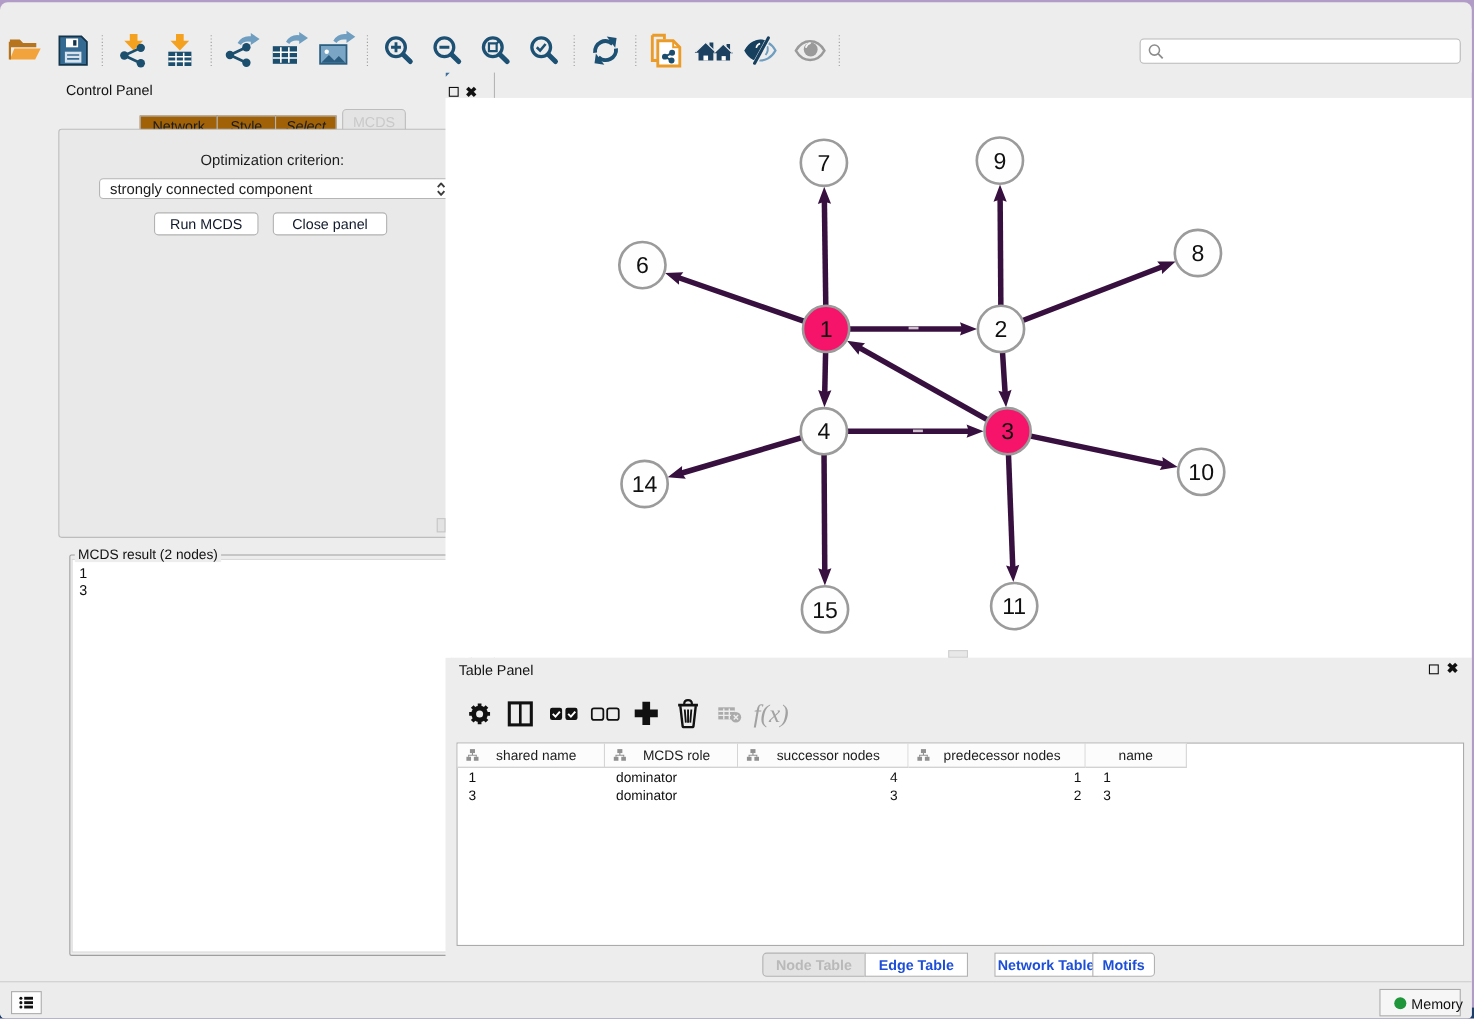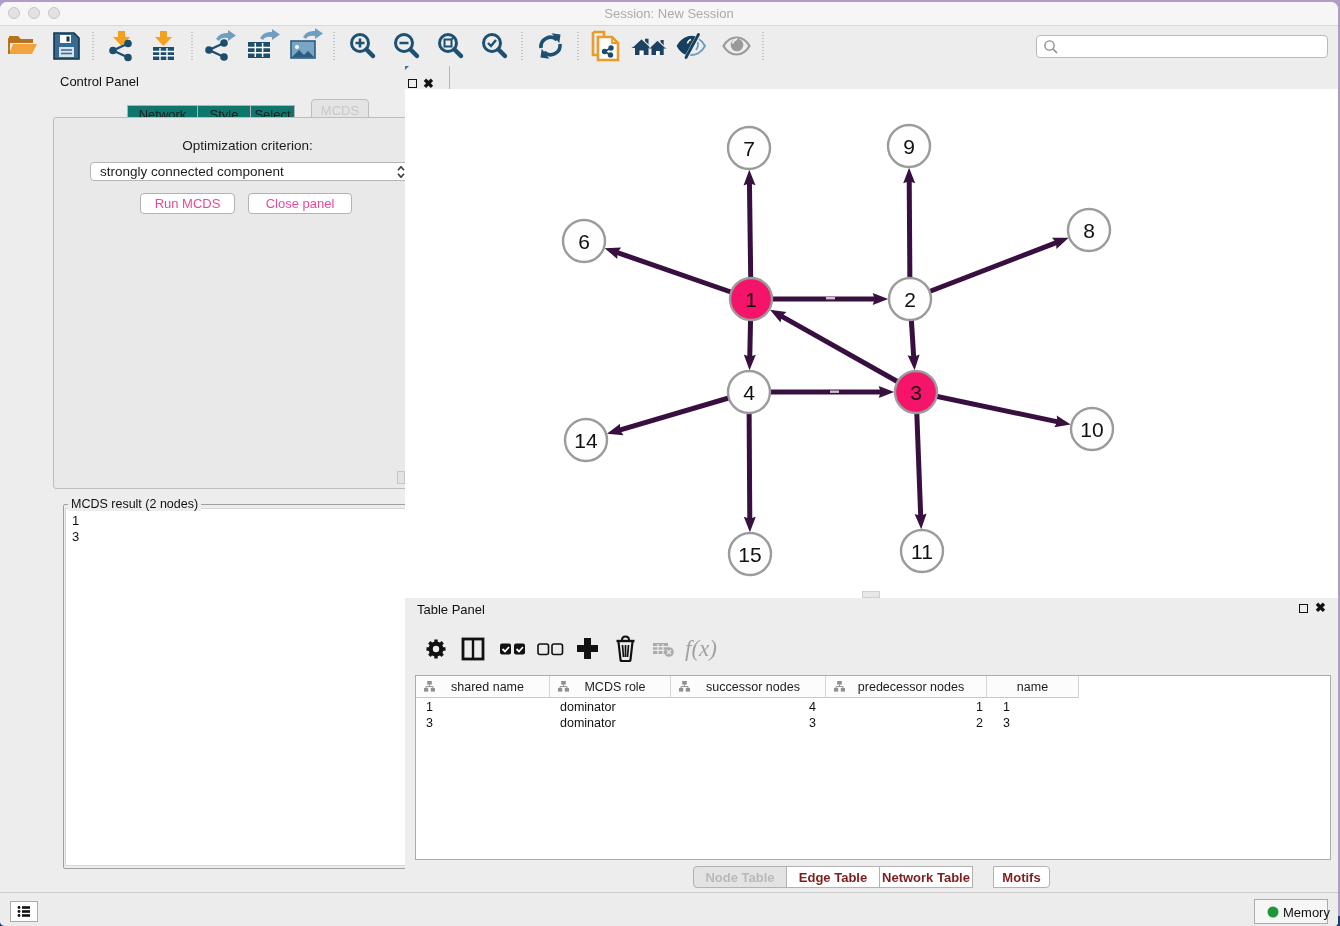--- a/index.html
+++ b/index.html
@@ -19,30 +19,30 @@
 #toolbar{position:absolute;left:0;top:24px;width:100%;height:40px;background:#ededed;}
 #search{position:absolute;left:1036px;top:9px;width:290px;height:21px;background:#fff;
   border:1px solid #b9b9b9;border-radius:4px;}
 
 #cpanel{position:absolute;left:0;top:64px;width:404px;height:826px;background:#ededed;
   border-right:1px solid #b5b5b5;box-sizing:border-box;margin-left:46px;}
 #cpanel .hdr{position:absolute;left:14px;top:8px;font-size:13px;color:#111;}
 .winbtn{position:absolute;top:13px;width:9px;height:9px;border:1.5px solid #111;box-sizing:border-box;}
 .xbtn{position:absolute;top:10px;font-size:13px;font-weight:bold;color:#111;}
 .tabs{position:absolute;top:35px;left:0;width:404px;height:19px;font-size:13px;font-weight:normal;color:#1c1c1c;}
-.tab{position:absolute;top:4px;height:17px;background:#0f766e;border:1px solid #b2b2b2;
+.tab{position:absolute;top:4px;height:17px;background:#a16207;border:1px solid #b2b2b2;
   box-sizing:border-box;text-align:center;padding-top:1px;}
 #tcontent{position:absolute;left:7px;top:51px;width:383px;height:372px;
   background:#e9e9e9;border:1px solid #bdbdbd;border-radius:3px;box-sizing:border-box;}
 #optlabel{position:absolute;left:0;top:72px;width:100%;text-align:center;font-size:13.5px;color:#1c1c1c;}
 #combo{position:absolute;left:44px;top:96px;width:323px;height:19px;background:#fff;
   border:1px solid #b5b5b5;border-radius:4px;box-sizing:border-box;font-size:13.5px;color:#1c1c1c;}
 #combo .ct{position:absolute;left:9px;top:1px;}
 .btn{position:absolute;top:127px;height:21px;background:#fff;border:1px solid #b2b2b2;
-  border-radius:4px;box-sizing:border-box;font-size:13px;color:#ec4899;text-align:center;padding-top:2px;}
+  border-radius:4px;box-sizing:border-box;font-size:13px;color:#0f172a;text-align:center;padding-top:2px;}
 #fieldset{position:absolute;left:17px;top:438px;width:366px;height:365px;
   border:1px solid #9f9f9f;border-radius:2px;box-sizing:border-box;}
 #fieldset .legend{position:absolute;left:4px;top:-8px;background:#ededed;padding:0 3px;
   font-size:12.5px;color:#111;}
 #fieldset .inner{position:absolute;left:1px;top:3px;width:362px;height:358px;background:#fff;
   border:1px solid #d6d6d6;box-sizing:border-box;}
 #fieldset .sbar{position:absolute;right:3px;top:1px;width:12px;height:357px;background:#f3f3f3;
   border-left:1px solid #e0e0e0;}
 #fieldset .txt{position:absolute;left:6px;top:4px;font-size:13px;color:#111;line-height:16px;}
 
@@ -55,39 +55,33 @@
 
 #tpanel{position:absolute;left:405px;top:596px;width:933px;height:294px;background:#ededed;}
 #ttools{position:absolute;left:10px;top:26px;width:920px;height:44px;}
 #tbox{position:absolute;left:10px;top:77px;width:916px;height:185px;background:#fff;
   border:1px solid #ababab;box-sizing:border-box;}
 .thead{position:absolute;top:0;height:22px;background:#fcfcfc;border-right:1px solid #d5d5d5;
   border-bottom:1px solid #c8c8c8;box-sizing:border-box;font-size:12.5px;color:#1c1c1c;text-align:center;padding-top:4px;}
 .tcell{position:absolute;font-size:12.5px;color:#111;}
 .btabs{position:absolute;top:268px;font-size:13px;font-weight:bold;}
 .btab{position:absolute;top:0;height:22px;background:#fff;border:1px solid #b2b2b2;
-  box-sizing:border-box;text-align:center;padding-top:3px;color:#7f1d1d;}
+  box-sizing:border-box;text-align:center;padding-top:3px;color:#1d4ed8;}
 
 #statusbar{position:absolute;left:0;top:890px;width:100%;height:34px;background:#ececec;
   border-top:1px solid #cccccc;box-sizing:border-box;}
 #listbtn{position:absolute;left:10px;top:8px;width:28px;height:21px;background:#fdfdfd;
   border:1px solid #ababab;box-sizing:border-box;}
 #membtn{position:absolute;left:1254px;top:6px;width:74px;height:25px;background:#f6f6f6;
   border:1px solid #ababab;box-sizing:border-box;font-size:13px;color:#111;text-align:center;}
 </style>
 </head>
 <body>
 <div id="deskbot"></div>
 <div id="win">
-  <div id="titlebar">
-    <div class="tl" style="left:8px;"></div>
-    <div class="tl" style="left:28px;"></div>
-    <div class="tl" style="left:48px;"></div>
-    <div class="t">Session: New Session</div>
-  </div>
   <div id="toolbar">
     <svg width="1030" height="40" viewBox="0 0 1030 40" style="position:absolute;left:0;top:0;">
 
       <path d="M9 10 h9 l3 3 h12 v4 h-24z" fill="#b5741d"></path>
       <path d="M9 28 l4 -10 h24 l-5 10z" fill="#f3a33c"></path>
       <path d="M9 28 v-16" stroke="#b5741d" stroke-width="2"></path>
 
       <path d="M54 7 h20 l5 5 v21 h-25z" fill="#356a93" stroke="#14344a" stroke-width="1.6"></path>
       <rect x="60" y="9" width="11" height="8" fill="#fff"></rect>
         <rect x="66.5" y="10.5" width="3" height="5" fill="#14344a"></rect>
@@ -203,21 +197,21 @@
       <path d="M10 10 L14 14" stroke="#8c8c8c" stroke-width="1.6"></path>
     </svg>
   </div>
   <div id="cpanel">
     <div class="hdr">Control Panel</div>
     <div class="winbtn" style="left:362px;"></div>
     <div class="xbtn" style="left:377px;">✖</div>
     <div class="tabs">
       <div class="tab" style="left:81px;width:71px;">Network</div>
       <div class="tab" style="left:151px;width:54px;">Style</div>
-      <div class="tab" style="left:204px;width:45px;">Select</div>
+      <div class="tab" style="left:204px;width:56px;font-style:italic;">Select</div>
       <div class="tab" style="left:265px;width:58px;top:-2px;height:21px;padding-top:3px;border-radius:4px 4px 0 0;
         background:#e4e4e4;color:#c9c9c9;border-color:#bdbdbd;">MCDS</div>
     </div>
     <div id="tcontent"></div>
     <div id="optlabel">Optimization criterion:</div>
     <div id="combo">
         <span class="ct">strongly connected component</span>
       <svg style="position:absolute;right:6px;top:2px;" width="10" height="14" viewBox="0 0 10 14">
         <path d="M2 5.2 L5 1.8 L8 5.2 M2 8.8 L5 12.2 L8 8.8" fill="none" stroke="#3c3c3c" stroke-width="1.7" stroke-linejoin="round"></path>
         </svg>
@@ -389,21 +383,21 @@
       <div class="tcell" style="left:587px;top:24px;">1</div>
       <div class="tcell" style="left:10px;top:40px;">3</div>
       <div class="tcell" style="left:144px;top:40px;">dominator</div>
       <div class="tcell" style="left:255px;top:40px;width:145px;text-align:right;">3</div>
       <div class="tcell" style="left:410px;top:40px;width:157px;text-align:right;">2</div>
       <div class="tcell" style="left:587px;top:40px;">3</div>
     </div>
     <div class="btabs">
       <div class="btab" style="left:288px;width:94px;border-radius:4px 0 0 4px;background:#e3e3e3;color:#b9b9b9;">Node Table</div>
       <div class="btab" style="left:381px;width:94px;">Edge Table</div>
-      <div class="btab" style="left:474px;width:94px;">Network Table</div>
+      <div class="btab" style="left:499px;width:94px;">Network Table</div>
       <div class="btab" style="left:588px;width:57px;border-radius:0 4px 4px 0;">Motifs</div>
     </div>
   </div>
   <div id="statusbar">
     <div id="listbtn">
       <svg width="26" height="19" viewBox="0 0 26 19" style="position:absolute;left:0;top:0;">
         <circle cx="8" cy="5.5" r="1.4" fill="#111"></circle>
           <rect x="11" y="4.2" width="8" height="2.6" fill="#111"></rect>
         <circle cx="8" cy="9.5" r="1.4" fill="#111"></circle>
           <rect x="11" y="8.2" width="8" height="2.6" fill="#111"></rect>

